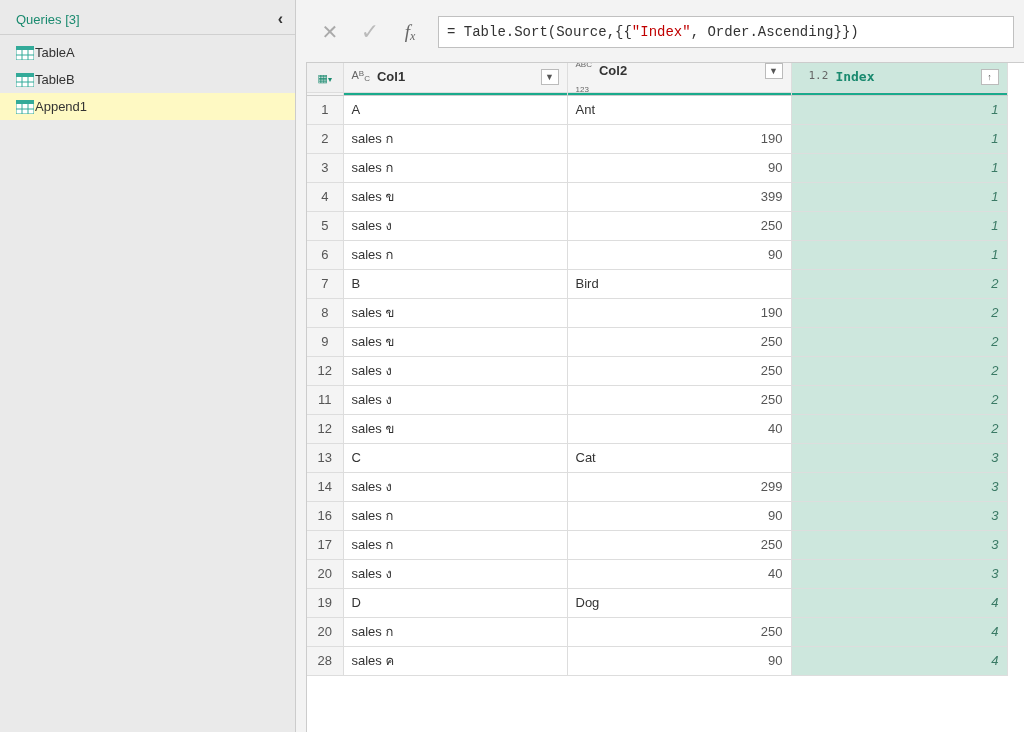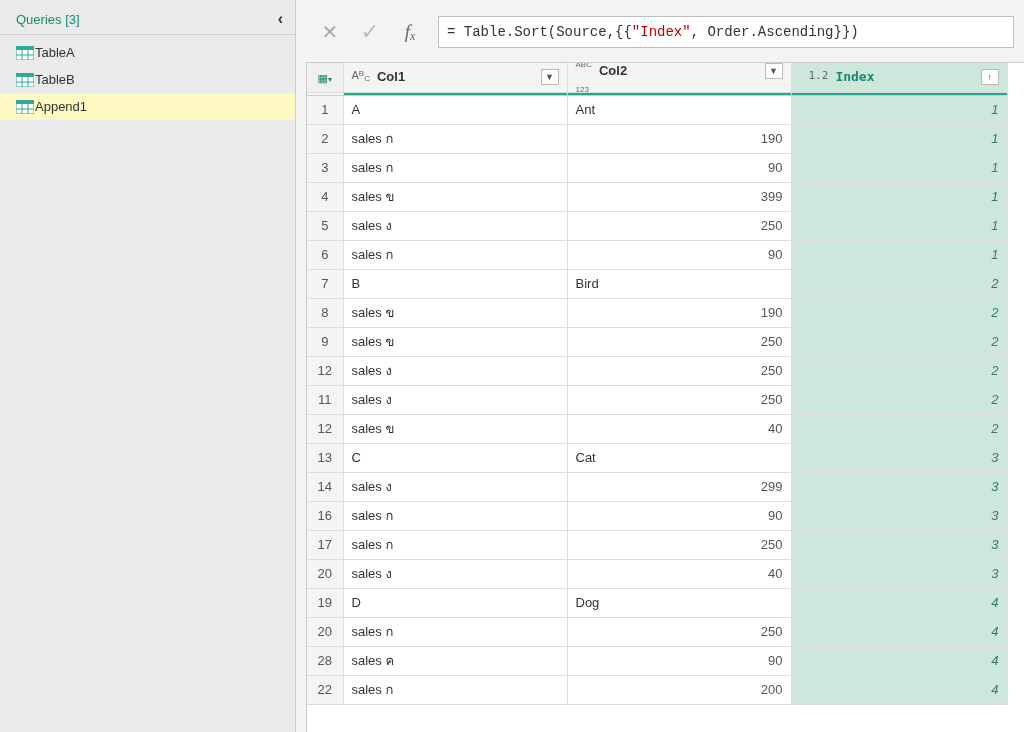--- a/index.html
+++ b/index.html
@@ -406,23 +406,17 @@
             <td class="col1">sales ก</td>
             <td class="col2 num">250</td>
             <td class="idx-cell">4</td>
           </tr>
           <tr>
             <td class="rownum">28</td>
             <td class="col1">sales ค</td>
             <td class="col2 num">90</td>
             <td class="idx-cell">4</td>
           </tr>
-          <tr>
-            <td class="rownum">22</td>
-            <td class="col1">sales ก</td>
-            <td class="col2 num">200</td>
-            <td class="idx-cell">4</td>
-          </tr>
         </tbody>
     </table>
   </div>
 
 </div>
 
 </body></html>

